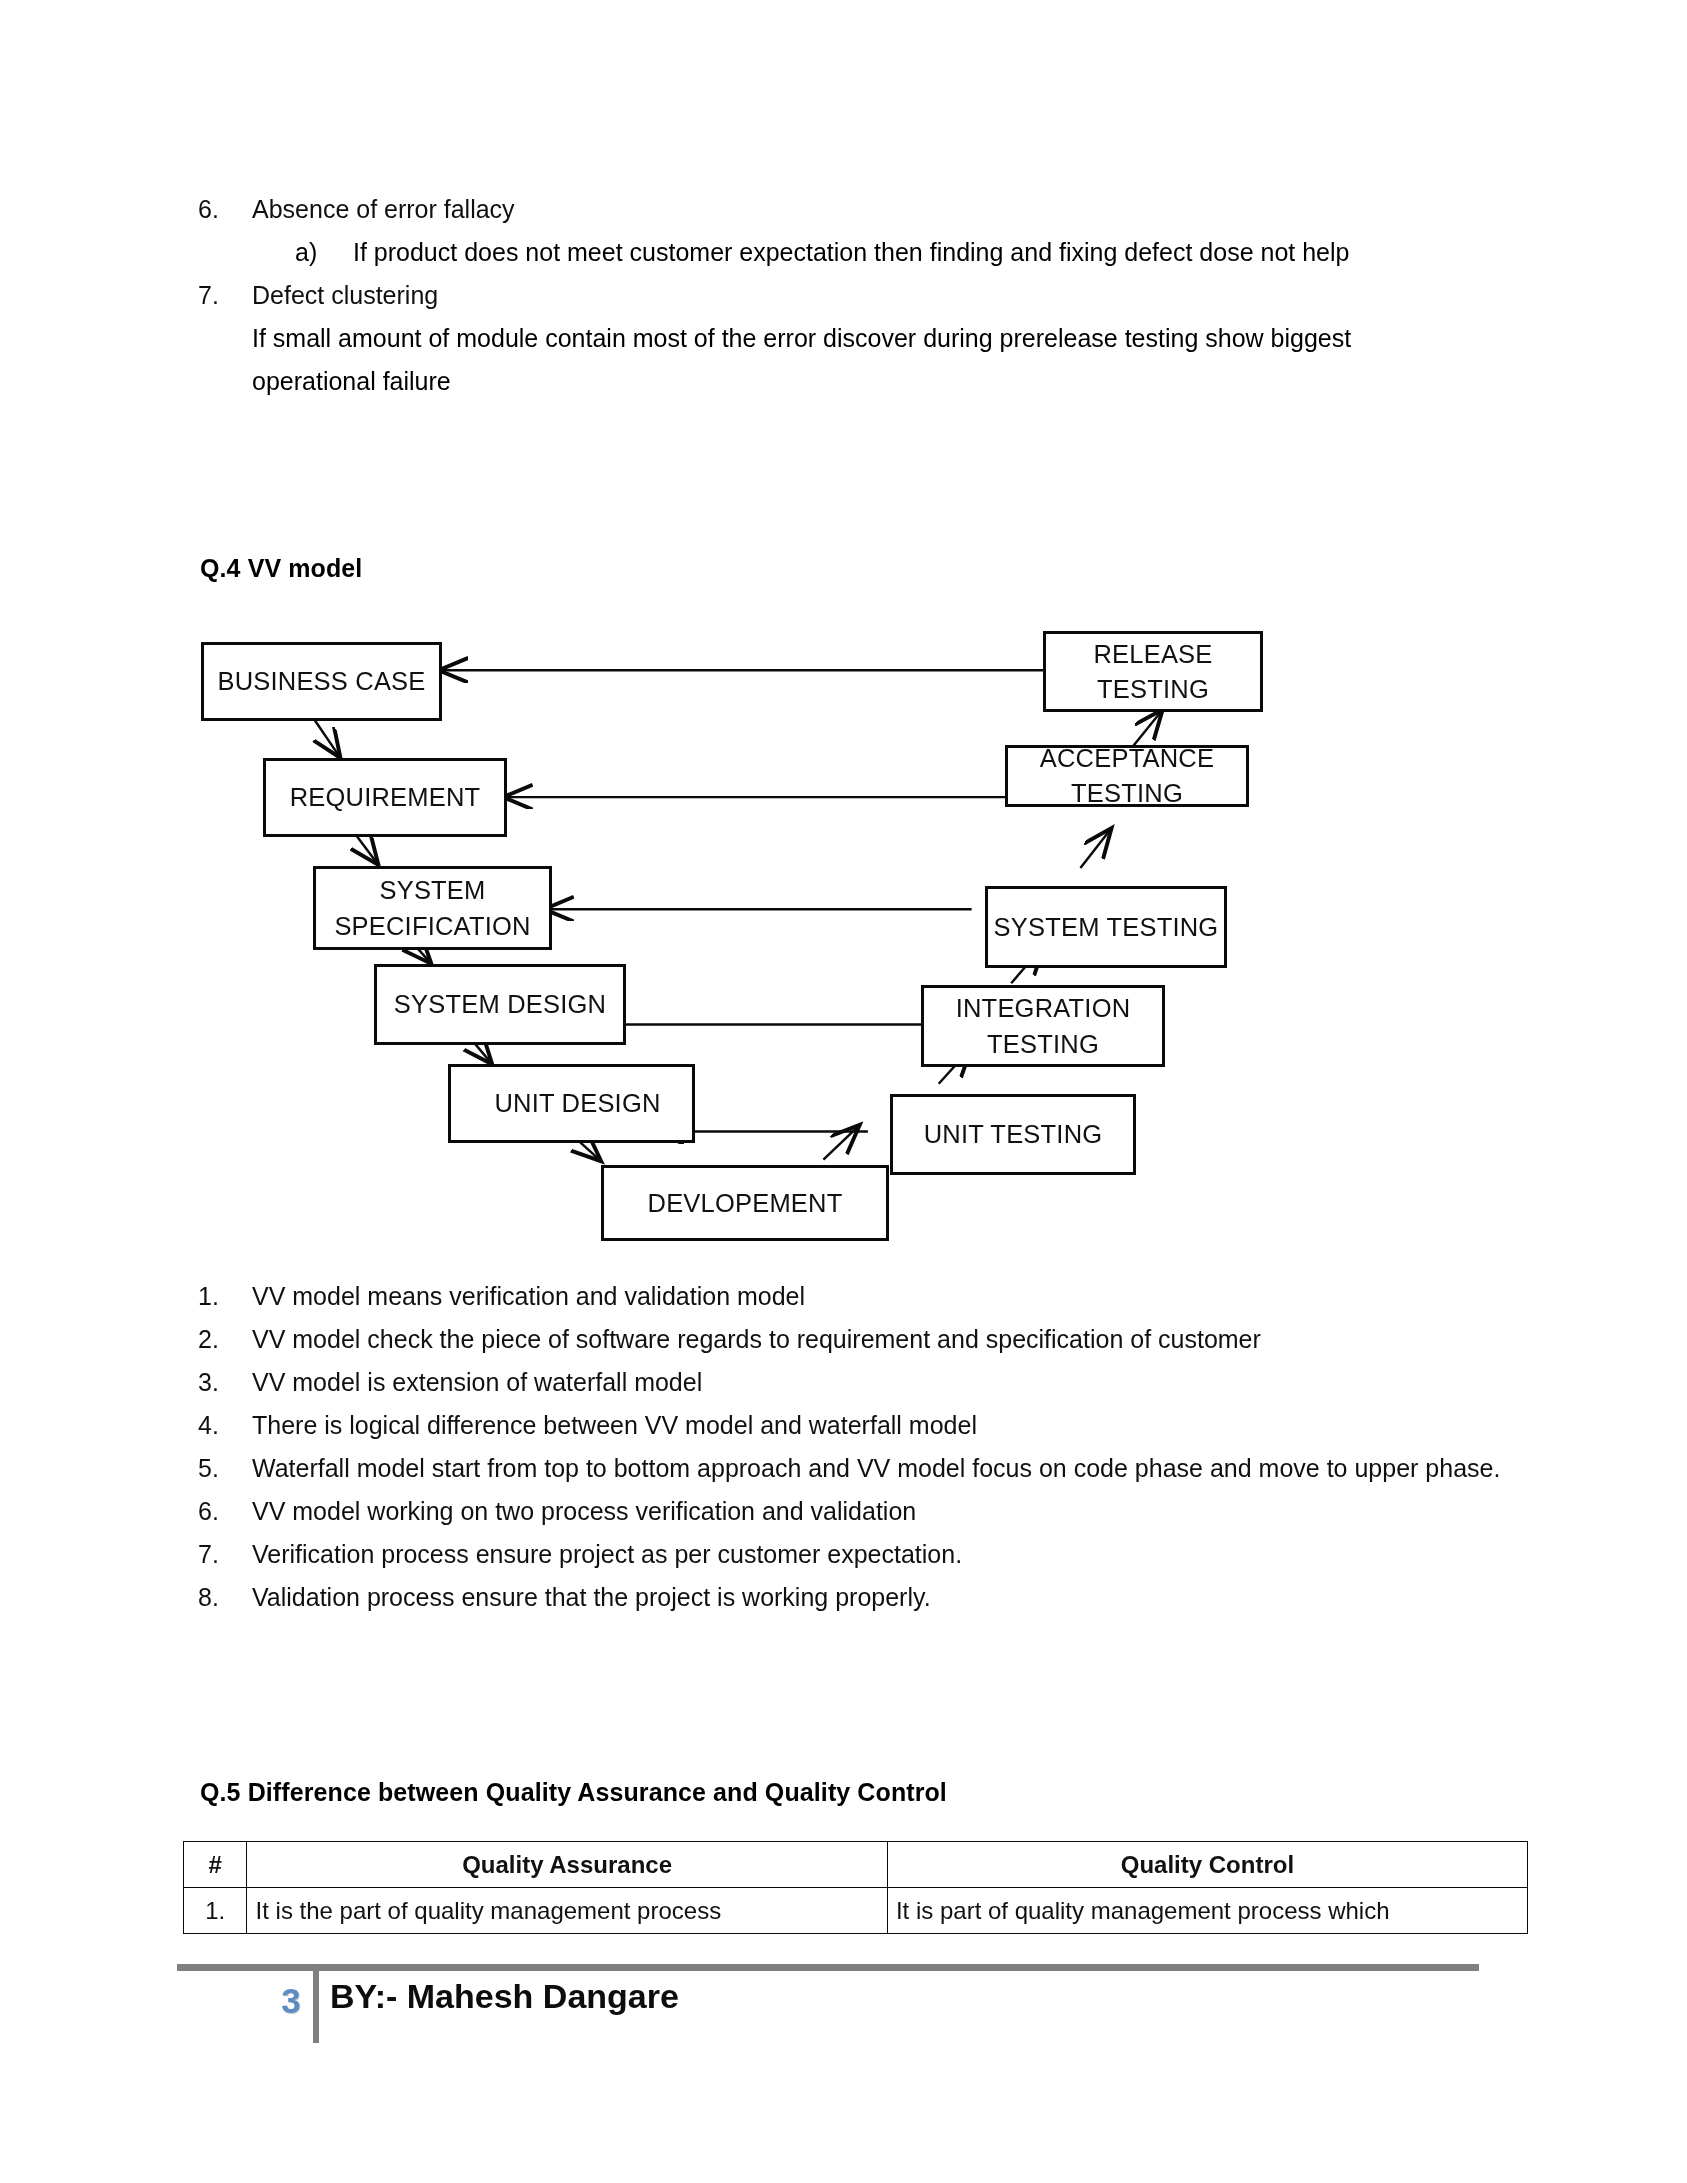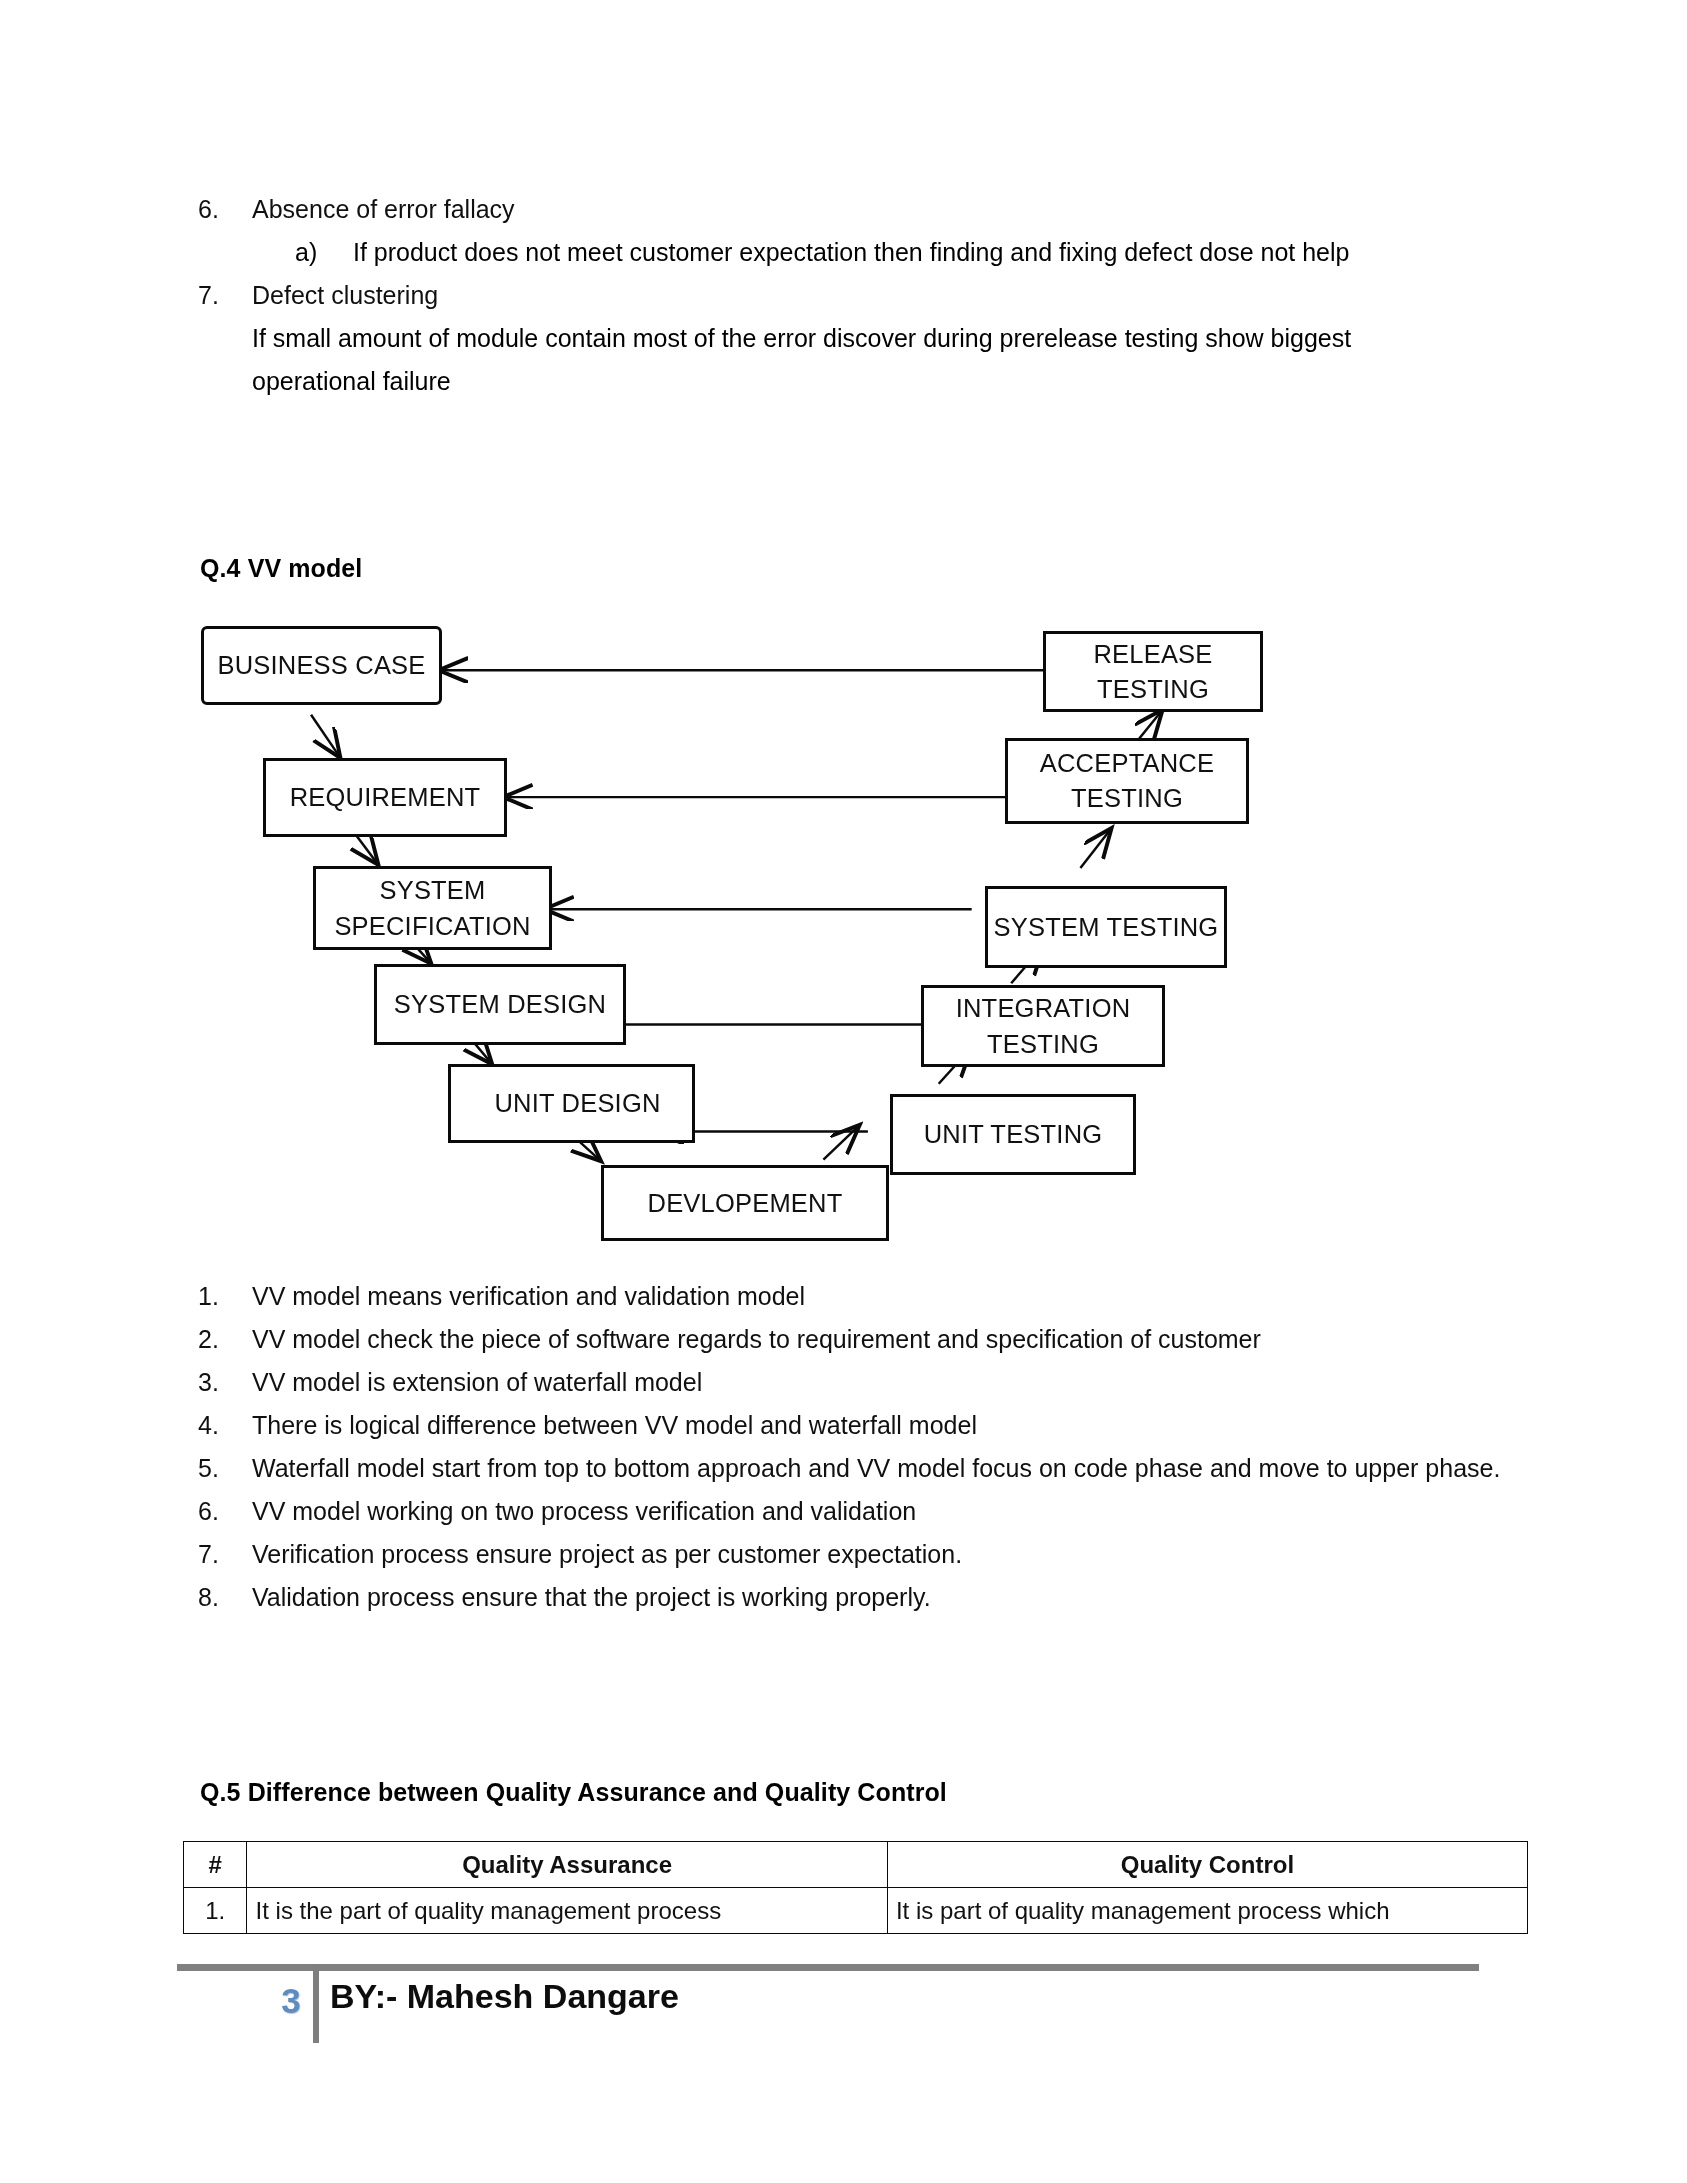--- a/index.html
+++ b/index.html
@@ -231,39 +231,39 @@
         <path d="M1000,580 L1038,538"></path>
 
         <path d="M1088,458 L1126,414"></path>
 
         <path d="M1172,318 L1208,272"></path>
 
         <path d="M1228,180 L1270,128"></path>
       </g>
     </svg>
 
-    <div class="node" style="left:86px;  top:20px;  width:241px;  height:79px;border-radius:6px;">BUSINESS CASE</div>
+    <div class="node" style="left:86px;  top:36px;  width:241px;  height:79px;">BUSINESS CASE</div>
 
     <div class="node" style="left:148px;  top:152px; width:244px;  height:79px;">REQUIREMENT</div>
 
     <div class="node" style="left:198px;  top:260px; width:239px;  height:84px; line-height:36px;">SYSTEM SPECIFICATION</div>
 
     <div class="node" style="left:259px;  top:358px; width:252px;  height:81px;">SYSTEM DESIGN</div>
 
     <div class="node" style="left:333px;  top:458px; width:247px;  height:79px;padding-left:12px;">UNIT DESIGN</div>
 
     <div class="node" style="left:486px;  top:559px; width:288px;  height:76px;">DEVLOPEMENT</div>
 
     <div class="node" style="left:751px;  top:488px; width:246px;  height:81px;margin-left:24px;">UNIT TESTING</div>
 
     <div class="node" style="left:806px;  top:379px; width:244px;  height:82px; line-height:36px;">INTEGRATION TESTING</div>
 
     <div class="node" style="left:854px; top:280px; width:242px;  height:82px;margin-left:16px;">SYSTEM TESTING</div>
 
-    <div class="node" style="left:890px; top:132px; width:244px;  height:86px;">ACCEPTANCE TESTING</div>
+    <div class="node" style="left:890px; top:139px; width:244px;  height:62px;">ACCEPTANCE TESTING</div>
 
     <div class="node" style="left:928px; top:25px;  width:220px;  height:81px;">RELEASE TESTING</div>
   </div>
 
   <div class="vvlist">
     <div class="li-row">
       <span class="li-num">1.</span>
       <span class="li-text">VV model means verification and validation model</span>
     </div>
     <div class="li-row">

